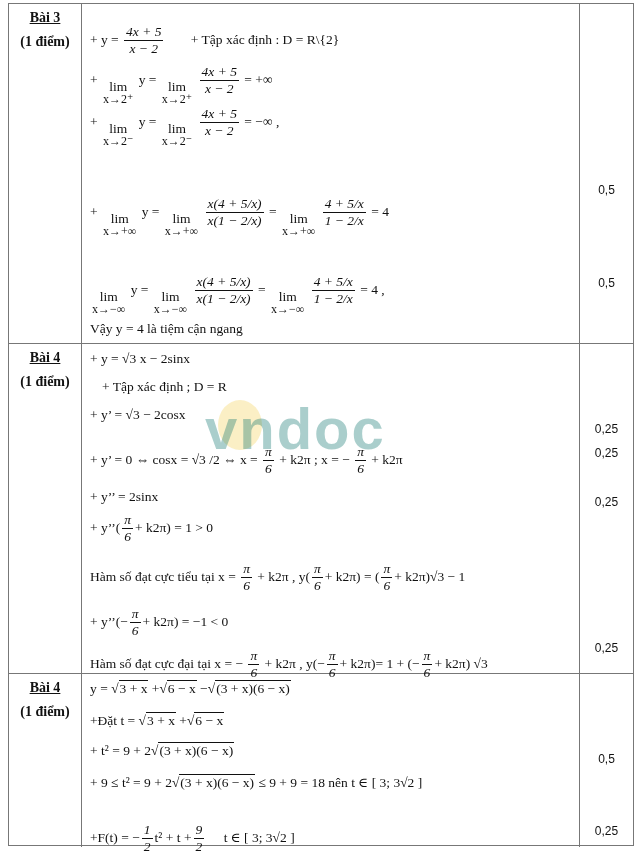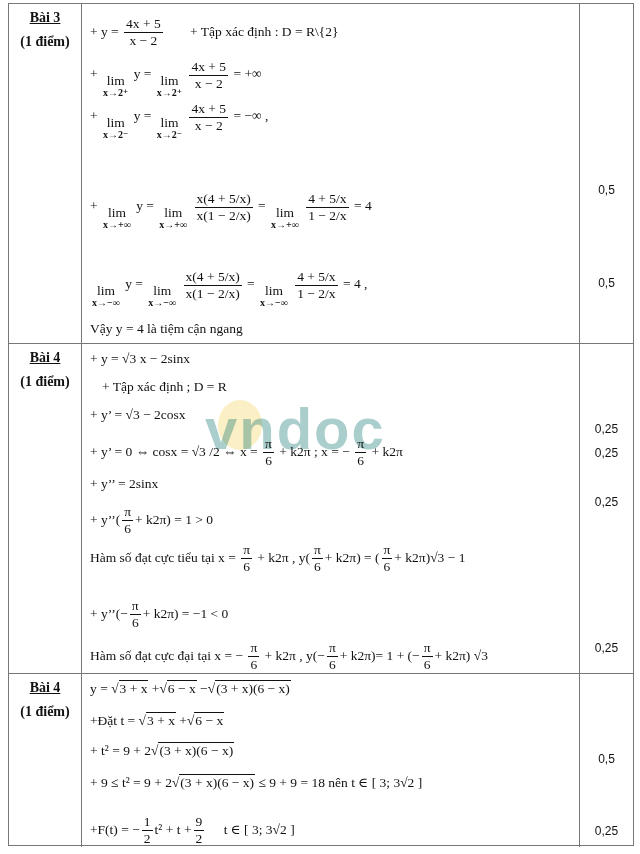--- a/index.html
+++ b/index.html
@@ -10,26 +10,26 @@
   .row { position:absolute; left:0; right:0; border-bottom:1.5px solid #777; box-sizing:border-box; }
   .row.last { border-bottom:none; }
   .c1 { position:absolute; left:0; top:0; bottom:0; width:73px; border-right:1.5px solid #777; box-sizing:border-box; text-align:center; }
   .c3 { position:absolute; left:570px; right:0; top:0; bottom:0; border-left:1.5px solid #777; box-sizing:border-box; }
   .c2 { position:absolute; left:73px; top:0; bottom:0; width:497px; padding-left:8px; box-sizing:border-box; }
   .bai { font-weight:bold; text-decoration:underline; font-size:14px; margin-top:6px; }
   .diem { font-weight:bold; font-size:14px; margin-top:8px; }
   .ln { position:absolute; left:8px; font-size:13.5px; white-space:nowrap; line-height:18px; }
   .pt { position:absolute; left:0; right:0; text-align:center; font-size:12px;
         font-family:"Liberation Sans", "DejaVu Sans", sans-serif; }
-  .frac { display:inline-block; vertical-align:middle; text-align:center; margin:4px 2px; }
+  .frac { display:inline-block; vertical-align:middle; text-align:center; margin:12px 2px;font-style:italic; }
   .frac .n { display:block; border-bottom:1px solid #111; padding:0 2px; line-height:16px; }
   .frac .d { display:block; line-height:16px; padding:0 2px; }
   .lim { display:inline-block; vertical-align:middle; text-align:center; margin:0 2px; }
   .lim .t { display:block; line-height:14px;margin-top:22px; }
-  .lim .s { display:block; font-size:10px; line-height:10px;font-weight:bold; }
+  .lim .s { display:block; font-size:12px; line-height:10px; }
   .sq { border-top:1px solid #111; padding:0 1px;text-align:center; }
   .wm { position:absolute; left:205px; top:395px; font-family:"Liberation Sans", sans-serif;
         font-size:58px; font-weight:bold; color:#0f766e; opacity:0.35; letter-spacing:2px; }
   .wm-bird { position:absolute; left:218px; top:400px; width:44px; height:50px; border-radius:50%;
         background:#f3d05a; opacity:0.35; }
 </style>
 </head>
 <body>
 
 <div class="wm-bird"></div>
@@ -98,25 +98,25 @@
       <div class="ln" style="top:6px;">+ y = √3 x − 2sinx</div>
       <div class="ln" style="top:34px;margin-left:12px;">+ Tập xác định ; D = R</div>
       <div class="ln" style="top:62px;">+ y’ = √3 − 2cosx</div>
       <div class="ln" style="top:88px;">
         <span>+ y’ = 0 ⇔ cosx = √3 /2 ⇔ x =</span>
         <span class="frac"><span class="n">π</span><span class="d">6</span></span>
         <span>+ k2π ;  x = −</span>
         <span class="frac"><span class="n">π</span><span class="d">6</span></span>
         <span>+ k2π</span>
       </div>
-      <div class="ln" style="top:131px;">+ y’’ = 2sinx</div>
+      <div class="ln" style="top:144px;">+ y’’ = 2sinx</div>
       <div class="ln" style="top:156px;">
         <span>+ y’’(</span><span class="frac"><span class="n">π</span><span class="d">6</span></span><span>+ k2π) = 1 &gt; 0</span>
       </div>
-      <div class="ln" style="top:194px;">
+      <div class="ln" style="top:205px;">
         <span>Hàm số đạt cực tiểu tại x =</span>
         <span class="frac"><span class="n">π</span><span class="d">6</span></span>
         <span>+ k2π , y(</span><span class="frac"><span class="n">π</span><span class="d">6</span></span><span>+ k2π) = (</span><span class="frac"><span class="n">π</span><span class="d">6</span></span><span>+ k2π)√3 − 1</span>
       </div>
       <div class="ln" style="top:250px;">
         <span>+ y’’(−</span><span class="frac"><span class="n">π</span><span class="d">6</span></span><span>+ k2π) = −1 &lt; 0</span>
       </div>
       <div class="ln" style="top:292px;">
         <span>Hàm số đạt cực đại tại x = −</span>
         <span class="frac"><span class="n">π</span><span class="d">6</span></span>

